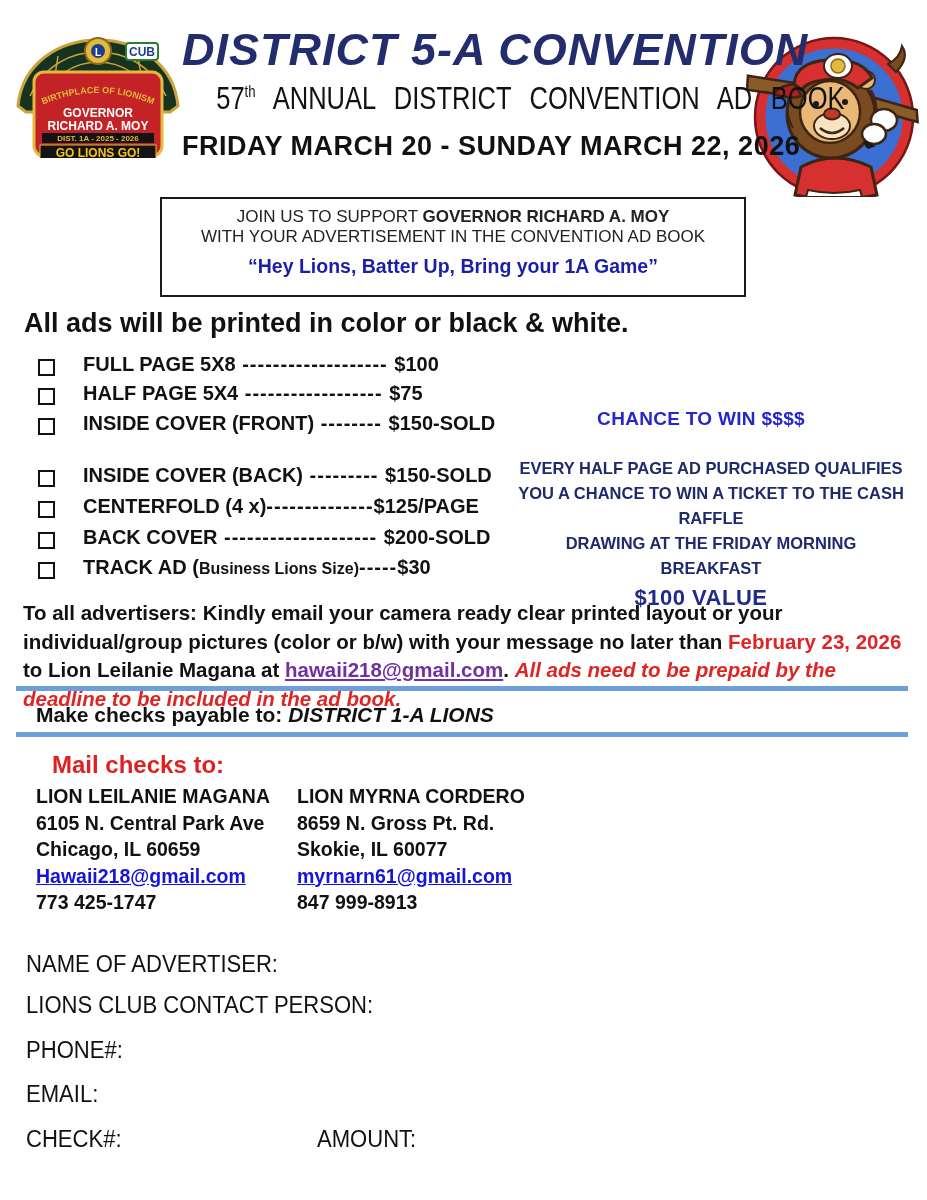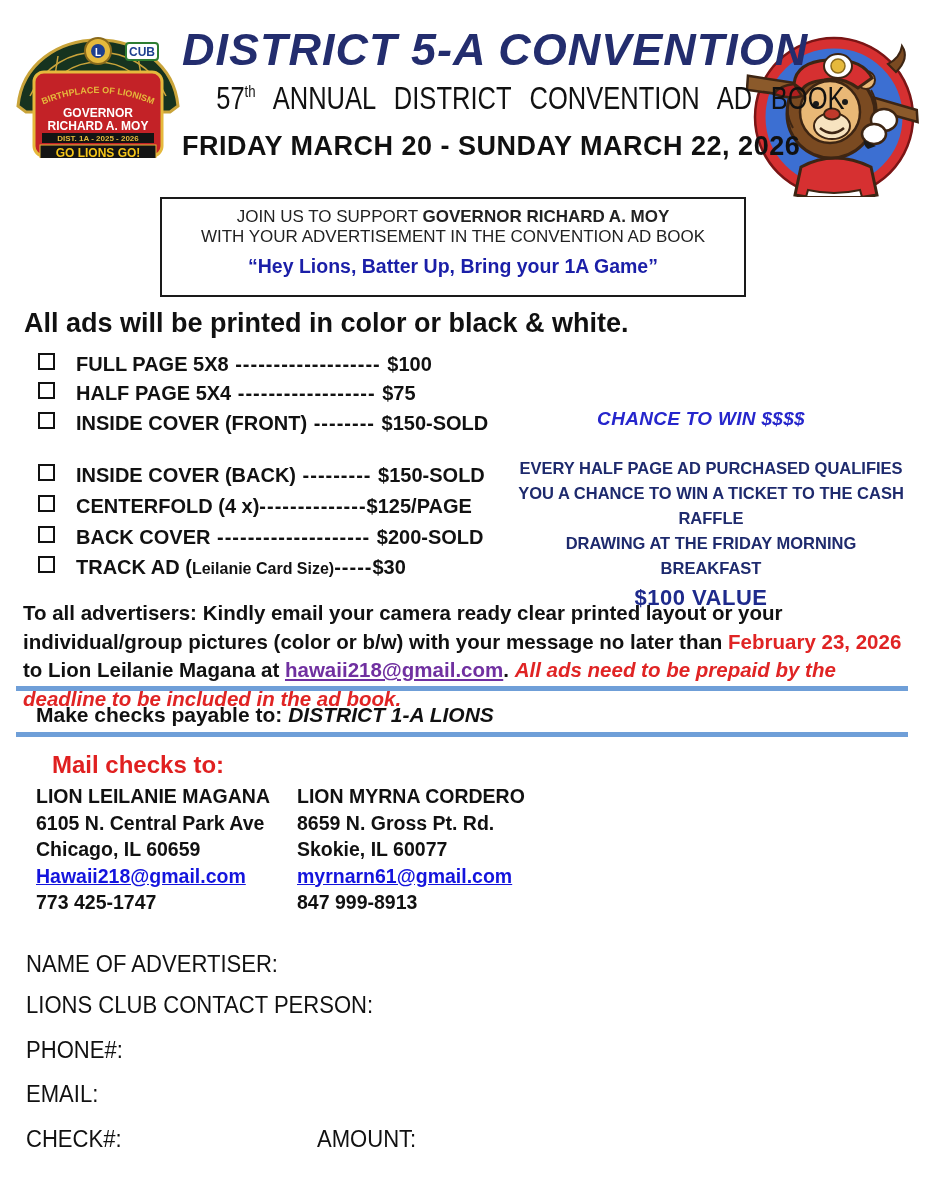--- a/index.html
+++ b/index.html
@@ -20,29 +20,29 @@
   
   .support-box{position:absolute;left:160px;top:197px;width:582px;height:88px;border:2px solid #1a1a1a;
                text-align:center;padding-top:8px;box-sizing:content-box;}
   .sb-l1,.sb-l2{font-size:17px;color:#222;}
   .sb-l1 b{font-weight:bold;}
   .sb-l2{}
   .sb-l3{margin-top:8px;font-size:19.5px;font-weight:bold;color:#1b1fa8;}
 
   
   .ads-heading{position:absolute;left:24px;top:308px;font-size:27px;font-weight:bold;}
-  .price-row{position:absolute;left:38px;display:flex;align-items:flex-start;gap:21px;
+  .price-row{position:absolute;left:38px;display:flex;align-items:flex-end;gap:28px;
              font-size:20px;font-weight:bold;white-space:nowrap;}
   .cb{width:13px;height:13px;border:2px solid #111;display:inline-block;flex:none;background:#fff;}
   .dash{letter-spacing:1px;}
   .small-note{font-size:16px;}
 
   
   .promo{position:absolute;left:495px;top:408px;width:412px;text-align:center;}
-  .promo-title{font-size:19px;font-weight:bold;color:#2626cc;letter-spacing:.3px;font-style:italic;}
+  .promo-title{font-size:19px;font-weight:bold;color:#2626cc;letter-spacing:.3px;}
   .promo-lines{margin-top:26px;font-size:16.5px;font-weight:bold;color:#1e2a6d;line-height:25px;margin-left:20px;}
   .promo-value{margin-top:4px;font-size:22px;font-weight:bold;color:#1e2a8c;letter-spacing:.5px;}
 
   
   .note{position:absolute;left:23px;top:599px;width:890px;font-size:20.5px;font-weight:bold;line-height:28.5px;color:#111;}
   .red{color:#e02424;}
   .purple-link{color:#7030a0;text-decoration:underline;cursor:pointer;}
   .warning{color:#e02424;font-style:italic;}
 
   
@@ -146,21 +146,21 @@
   <div class="price-row" style="top:495px">
     <span class="cb"></span>
     <span><span>CENTERFOLD (4 x)</span><span class="dash">--------------</span><span>$125/PAGE</span></span>
   </div>
   <div class="price-row" style="top:526px">
     <span class="cb"></span>
     <span><span>BACK COVER</span><span class="dash"> -------------------- </span><span>$200-SOLD</span></span>
   </div>
   <div class="price-row" style="top:556px">
     <span class="cb"></span>
-    <span><span>TRACK AD (</span><span class="small-note">Leilanie Card Size)</span><span class="dash">-----</span><span>$30</span></span>
+    <span><span>TRACK AD (</span><span class="small-note">Business Lions Size)</span><span class="dash">-----</span><span>$30</span></span>
   </div>
 
   <div class="promo">
     <div class="promo-title">CHANCE TO WIN $$$$</div>
     <div class="promo-lines">
       <div>EVERY HALF PAGE AD PURCHASED QUALIFIES</div>
       <div>YOU A CHANCE TO WIN A TICKET TO THE CASH RAFFLE</div>
       <div>DRAWING AT THE FRIDAY MORNING BREAKFAST</div>
     </div>
     <div class="promo-value">$100 VALUE</div>

